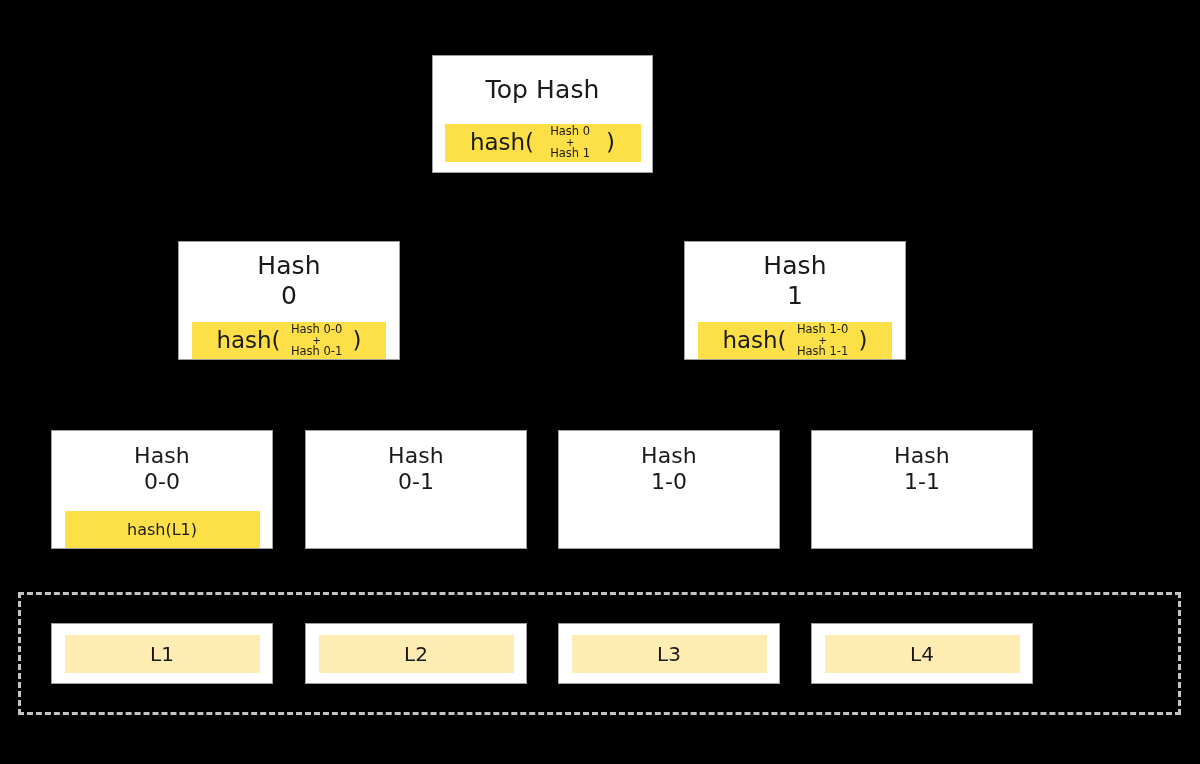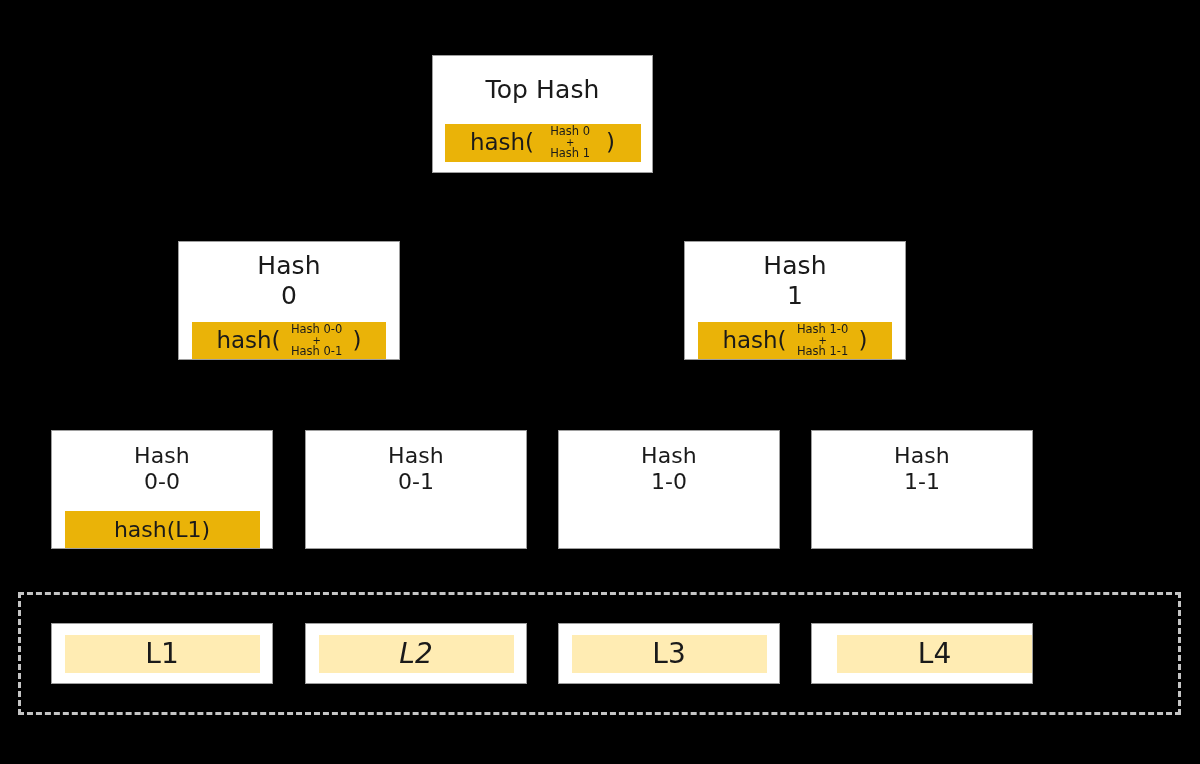--- a/index.html
+++ b/index.html
@@ -32,21 +32,21 @@
     align-items: center;
   }
   .node-title {
     color: #1a1a1a;
     text-align: center;
     line-height: 1.18;
     white-space: pre-line;
     letter-spacing: 0.1px;
   }
   .node-formula {
-    background: #eab308;
+    background: #fde047;
     box-sizing: border-box;
     display: flex;
     align-items: center;
     justify-content: center;
     color: #1a1a1a;
   }
 
   
   #top-hash {
     left: 432px;
@@ -107,21 +107,21 @@
     top: 430px;
   }
   .level2 .node-title {
     font-size: 22px;
     margin-top: 12px;
   }
   .level2 .node-formula {
     width: 195px;
     height: 38px;
     margin-top: 16px;
-    font-size: 22px;
+    font-size: 16px;
   }
   #hash-0-0 { left: 51px; }
   #hash-0-1 { left: 305px; }
   #hash-1-0 { left: 558px; }
   #hash-1-1 { left: 811px; }
 
   
   #data-blocks-container {
     position: absolute;
     left: 18px;
@@ -143,27 +143,27 @@
     align-items: center;
     justify-content: center;
   }
   .data-inner {
     width: 195px;
     height: 38px;
     background: #FFECB3;
     display: flex;
     align-items: center;
     justify-content: center;
-    font-size: 28px;
+    font-size: 20px;
     color: #1a1a1a;
   }
   #data-l1 { left: 51px; }
-  #data-l2 { left: 305px; font-style: italic; }
+  #data-l2 { left: 305px; }
   #data-l3 { left: 558px; text-align: right; }
-  #data-l4 { left: 811px; justify-content: flex-end; }
+  #data-l4 { left: 811px; }
 
   
   #edges {
     position: absolute;
     left: 0;
     top: 0;
     width: 1200px;
     height: 764px;
     pointer-events: none;
   }

